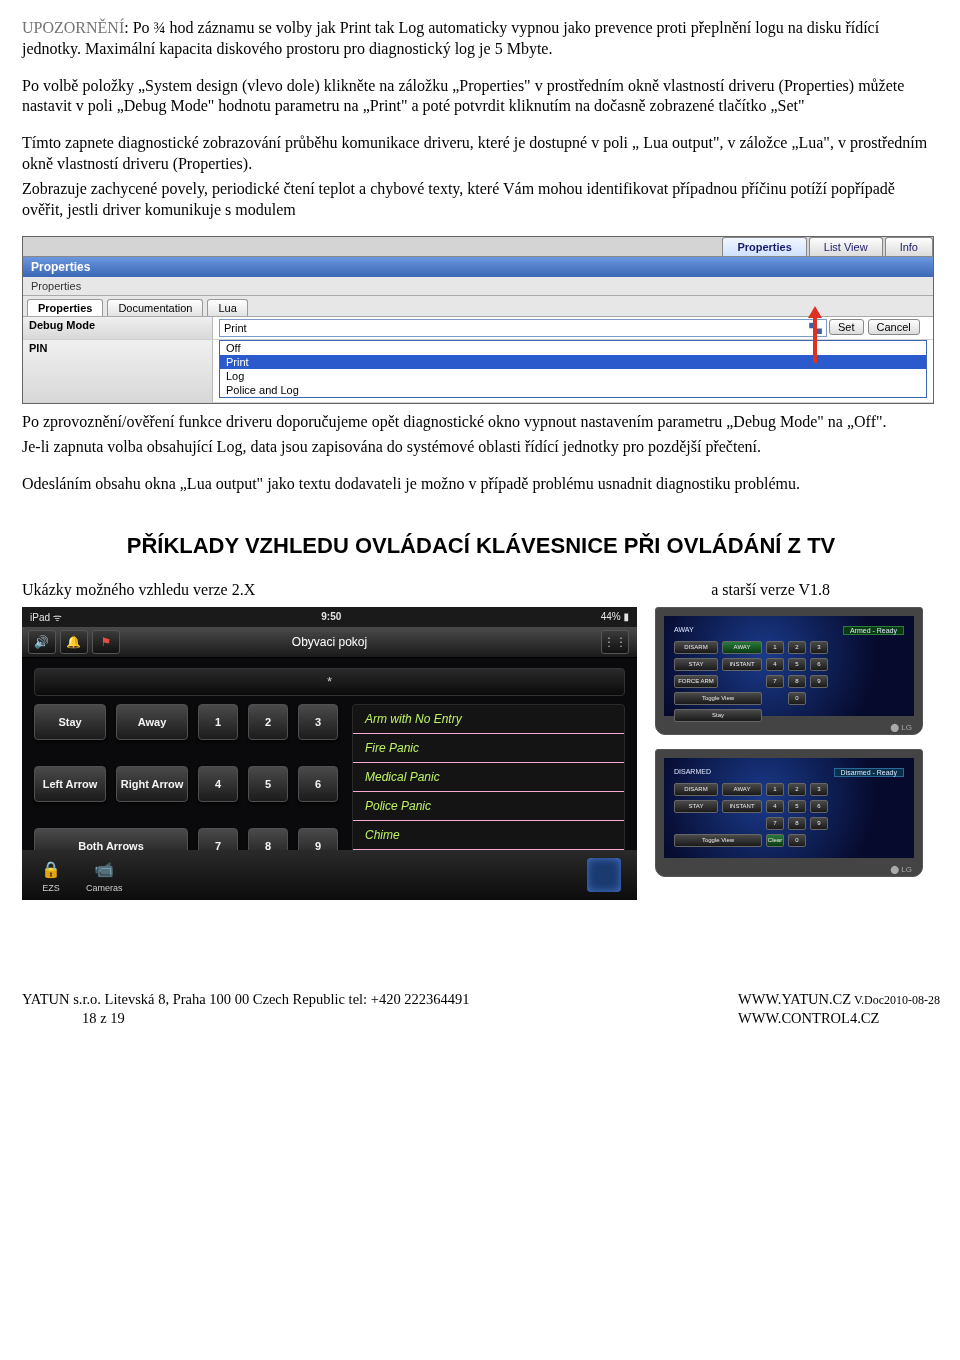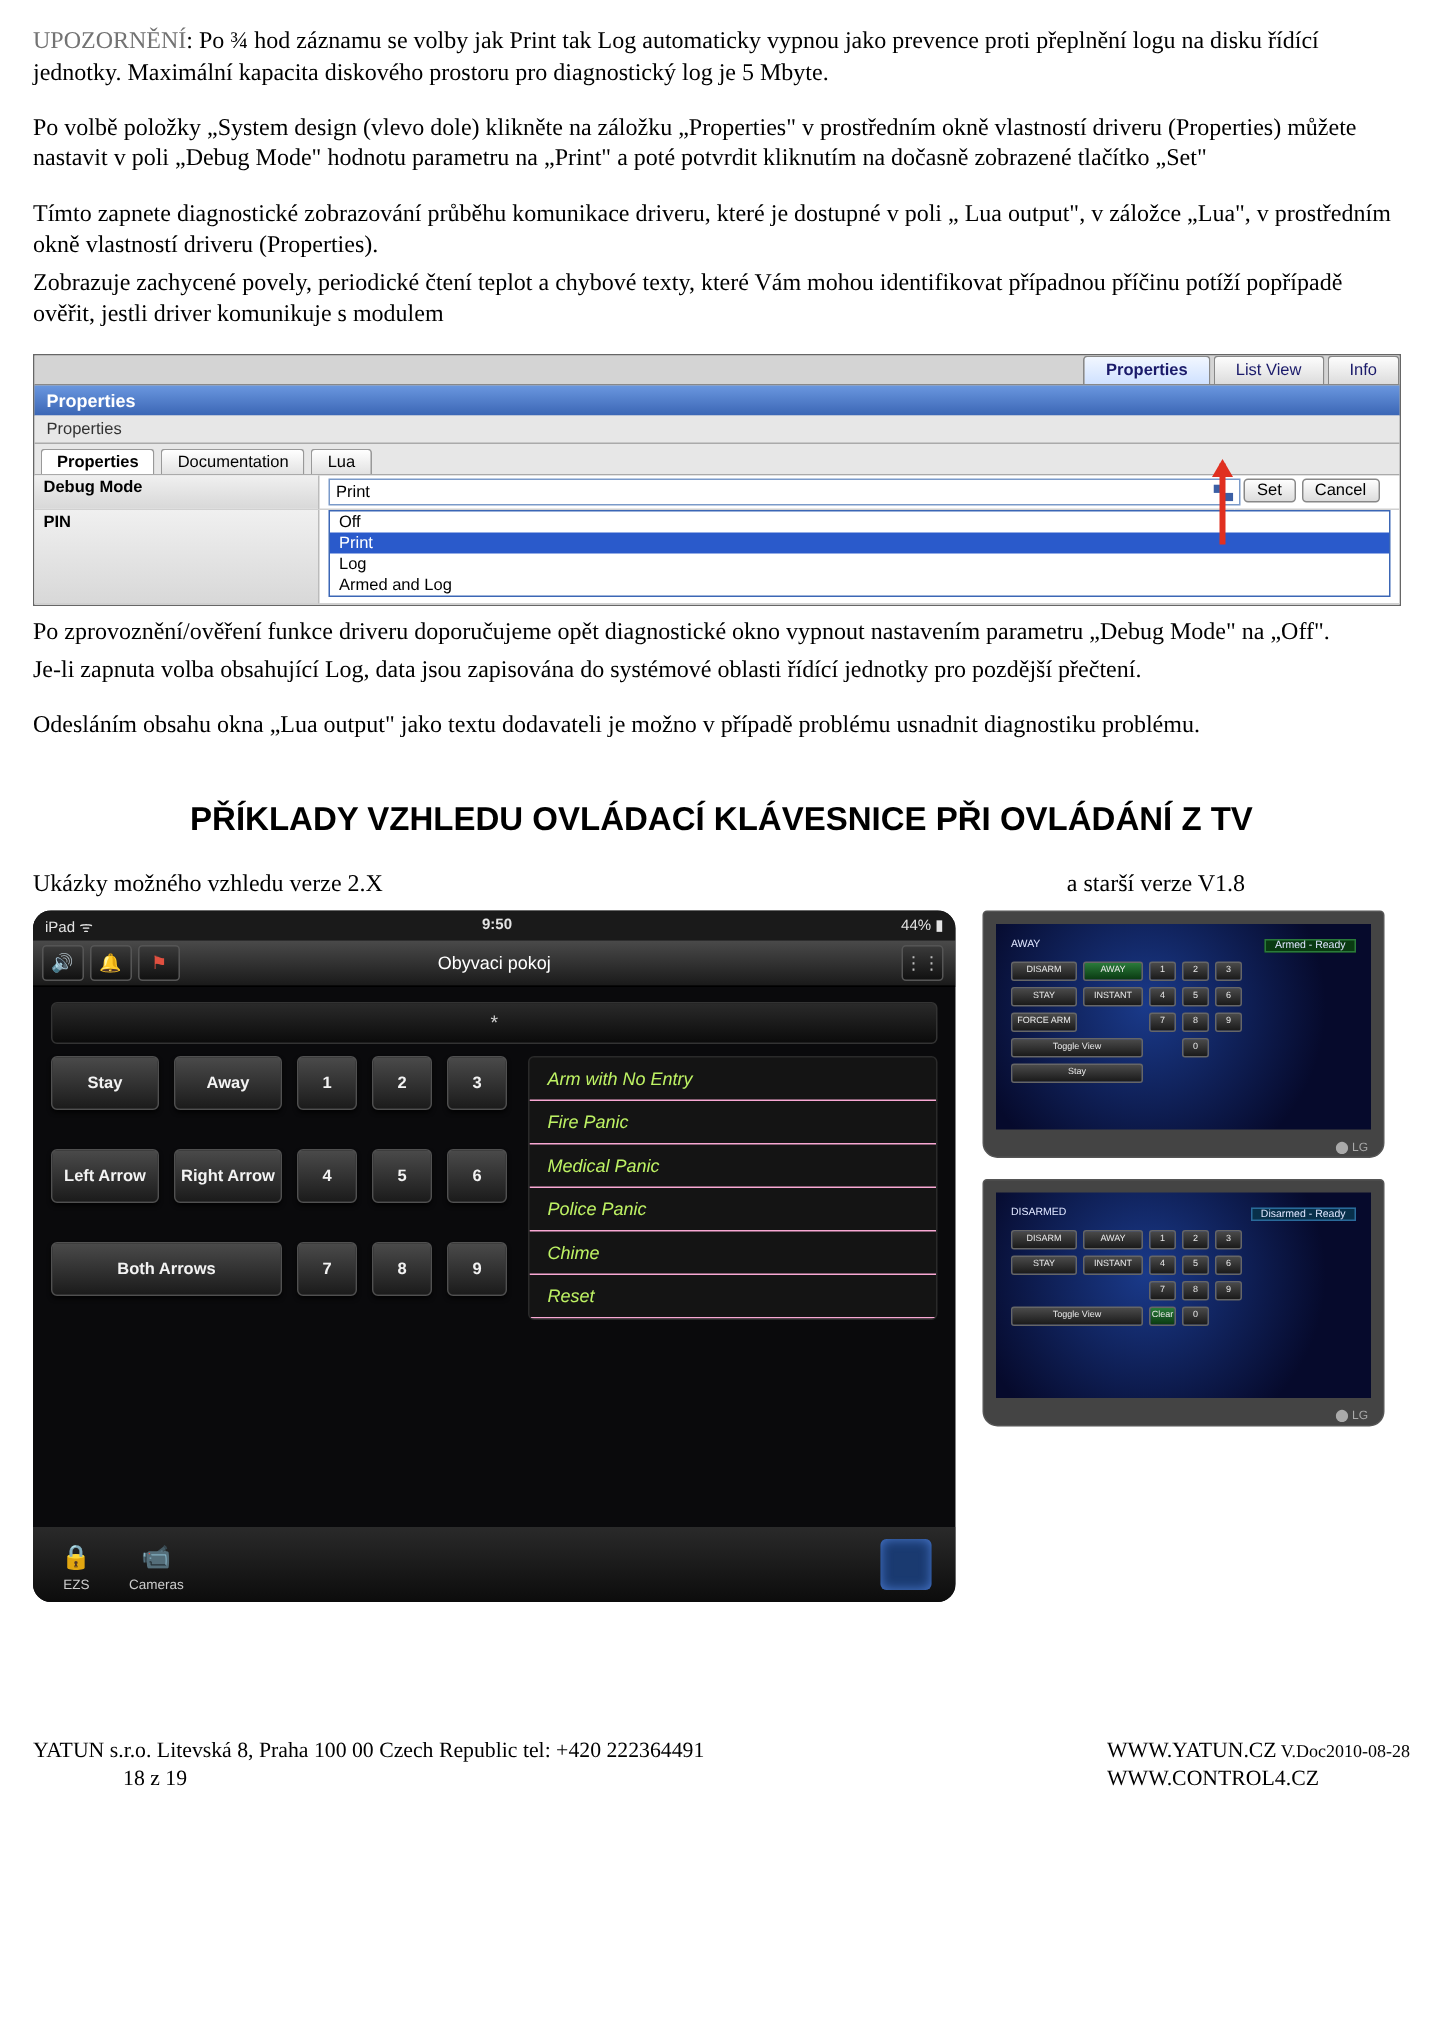--- a/index.html
+++ b/index.html
@@ -68,22 +68,22 @@
   .ss1 .dropdown .sel-opt{background:#2a5acb;color:#fff;}
   .ss1 .arrow{
     position:absolute;right:116px;top:72px;width:4px;height:54px;background:#e03020;
   }
   .ss1 .arrow::before{
     content:"";position:absolute;top:-10px;left:-5px;
     border:7px solid transparent;border-bottom:12px solid #e03020;
   }
   
   .ss2{
-    width:615px;height:461px;background:#0a0a0c;position:relative;
-    font-family:Arial,Helvetica,sans-serif;color:#e4e4e4;border-radius:12px;
+    width:615px;height:293px;background:#0a0a0c;position:relative;
+    font-family:Arial,Helvetica,sans-serif;color:#e4e4e4;border-radius:0;
     overflow:hidden;
   }
   .ss2 .status{display:flex;justify-content:space-between;align-items:center;
     font-size:10px;padding:3px 8px;background:#1a1a1a;}
   .ss2 .status .mid{font-weight:bold;}
   .ss2 .topbar{
     background:linear-gradient(#4a4a4a,#1a1a1a);display:flex;align-items:center;
     justify-content:center;height:30px;position:relative;border-bottom:1px solid #000;
   }
   .ss2 .topbar .title{font-weight:normal;font-size:12px;color:#fff;}
@@ -122,21 +122,21 @@
   .ss2 .dock{display:flex;gap:22px;}
   .ss2 .dockitem{display:flex;flex-direction:column;align-items:center;font-size:9px;color:#ccc;}
   .ss2 .dockitem .ic{width:26px;height:26px;border-radius:4px;
     display:flex;align-items:center;justify-content:center;font-size:16px;}
   .ss2 .lock{color:#f2c23a;}
   .ss2 .cam{color:#9fcce6;}
   .ss2 .c4cube{width:34px;height:34px;border-radius:4px;background:#1a3a70;
     box-shadow:inset 0 0 8px #4a7ad0;}
   
   .mon{
-    width:268px;height:165px;background:#444;border-radius:3px 3px 10px 10px;
+    width:268px;height:128px;background:#444;border-radius:3px 3px 10px 10px;
     padding:8px 8px 18px 8px;box-sizing:border-box;position:relative;margin-left:auto;
     border:1px solid #555;
   }
   .mon .screen{
     width:100%;height:100%;
     background:radial-gradient(circle at 40% 40%,#1a3a8a,#060a2c 70%);
     position:relative;font-family:Arial,sans-serif;color:#dfe6ff;font-size:7px;
     padding:10px;box-sizing:border-box;
   }
   .mon .hdr{display:flex;justify-content:space-between;font-size:7px;}
@@ -194,21 +194,21 @@
     <div class="btns">
       <div class="btn">Set</div>
       <div class="btn">Cancel</div>
     </div>
     <div class="hdrcell">PIN</div>
     <div style="grid-column:span 2;padding:0;">
       <div class="dropdown">
         <div>Off</div>
         <div class="sel-opt">Print</div>
         <div>Log</div>
-        <div>Armed and Log</div>
+        <div>Police and Log</div>
       </div>
     </div>
   </div>
   <div class="arrow"></div>
 </div>
 
 <div class="para-block">
   <p>Po zprovoznění/ověření funkce driveru doporučujeme opět diagnostické okno vypnout nastavením parametru „Debug Mode" na „Off".</p>
   <p>Je-li zapnuta volba obsahující Log, data jsou zapisována do systémové oblasti řídící jednotky pro pozdější přečtení.</p>
 </div>

